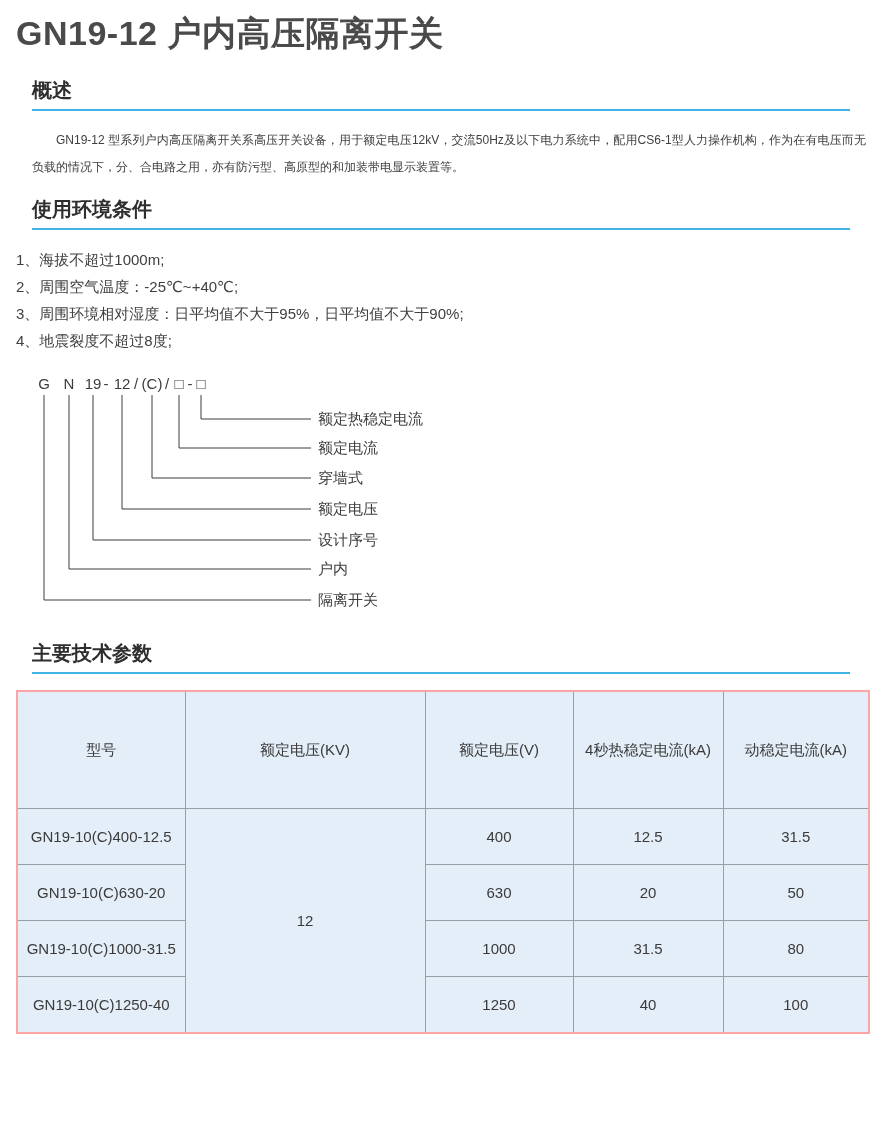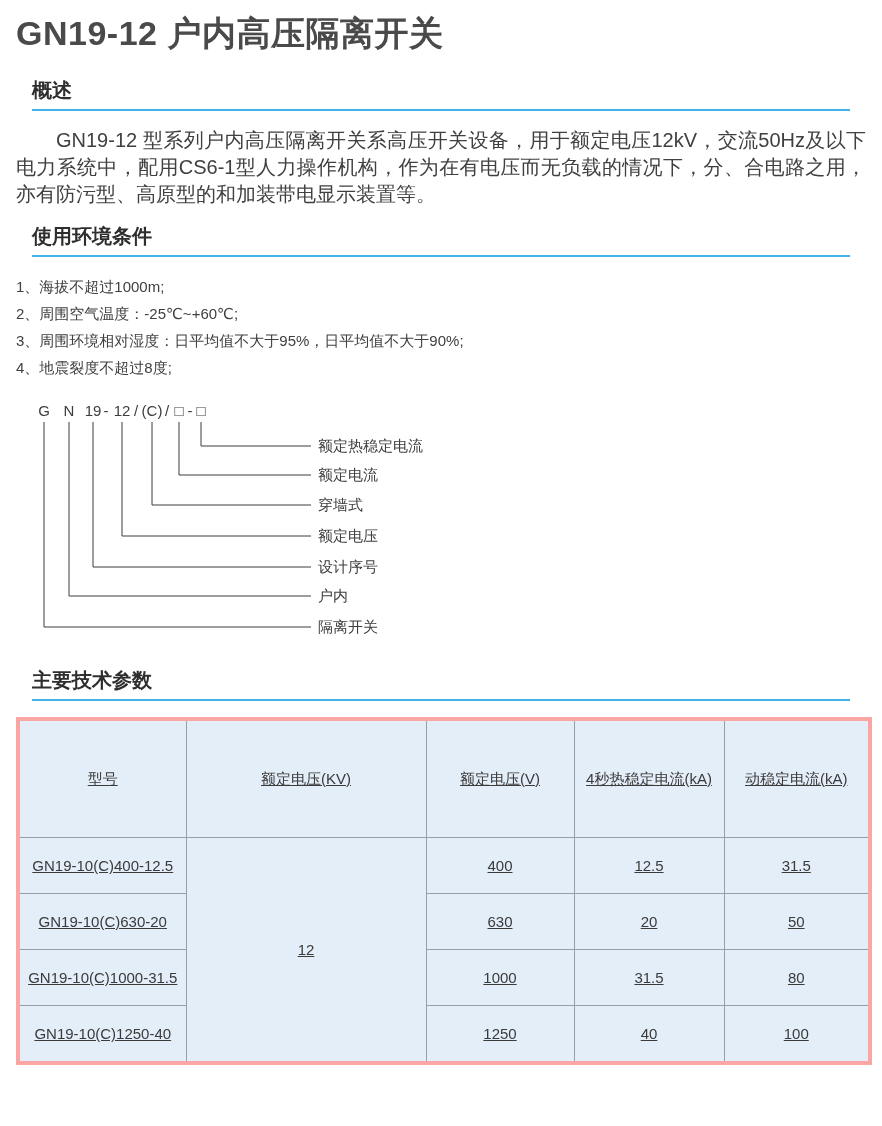--- a/index.html
+++ b/index.html
@@ -18,42 +18,41 @@
     margin:16px;
     font-size:20px;line-height:1.2;font-weight:bold;color:#2e2e2e;
     padding-bottom:7px;
     border-bottom:2px solid #41b3e6;
   }
   .sec-gap-1{margin-top:26px;}
   .sec-gap-2{margin-top:36px;}
   .sec-gap-3{margin-top:40px;}
   .sec-gap-4{margin-top:30px;}
   p.para{
-    margin:16px 0 0 0;
-    font-size:20px;line-height:27px;color:#404040;
+    margin:16px 0 0 16px;
+    font-size:12px;line-height:27px;color:#404040;
     text-indent:2em;
     text-align:justify;
   }
   .list{margin-top:13px;}
   .li{
     font-size:15px;line-height:27px;color:#404040;
   }
   svg.diagram{display:block;margin-top:19px;}
   svg.diagram text{
     font-family:"Liberation Sans","DejaVu Sans",sans-serif;
     fill:#3d3d3d;
   }
   svg.diagram .tok{font-size:15px;}
   svg.diagram .lbl{font-size:15px;}
   svg.diagram path{fill:none;stroke:#3d3d3d;stroke-width:1;}
   table.params{
     margin-top:16px;
     width:852px;table-layout:fixed;border-collapse:collapse;
-    border:4px solid #fca5a5;
-    text-decoration:underline;
+    border:2px solid #fca5a5;
   }
   table.params th, table.params td{
     border:1px solid #989ea3;
     background:#e4eef8;
     text-align:center;vertical-align:middle;
     font-weight:normal;color:#3a3a3a;
     font-size:15px;
     padding:0 4px;
   }
   table.params thead th{height:116px;}
@@ -66,21 +65,21 @@
 <div class="page">
 
   <h1 class="title">GN19-12 户内高压隔离开关</h1>
 
   <h2 class="sec sec-gap-1">概述</h2>
   <p class="para">GN19-12 型系列户内高压隔离开关系高压开关设备，用于额定电压12kV，交流50Hz及以下电力系统中，配用CS6-1型人力操作机构，作为在有电压而无负载的情况下，分、合电路之用，亦有防污型、高原型的和加装带电显示装置等。</p>
 
   <h2 class="sec sec-gap-2">使用环境条件</h2>
   <div class="list">
     <div class="li">1、海拔不超过1000m;</div>
-    <div class="li">2、周围空气温度：-25℃~+60℃;</div>
+    <div class="li">2、周围空气温度：-25℃~+40℃;</div>
     <div class="li">3、周围环境相对湿度：日平均值不大于95%，日平均值不大于90%;</div>
     <div class="li">4、地震裂度不超过8度;</div>
   </div>
 
 
   <svg class="diagram" width="848" height="252" viewBox="0 0 848 252" xmlns="http://www.w3.org/2000/svg">
 
     <g>
       <text class="tok" x="28" y="16" text-anchor="middle">G</text>
       <text class="tok" x="53" y="16" text-anchor="middle">N</text>

